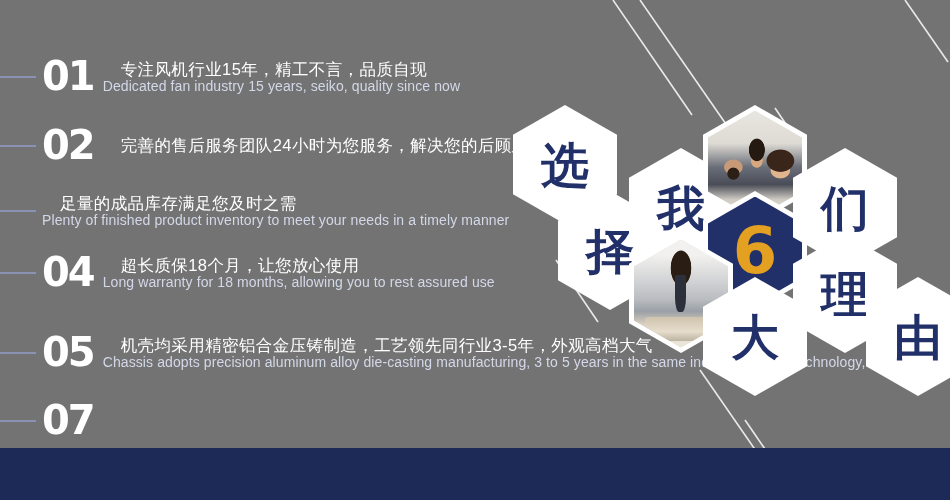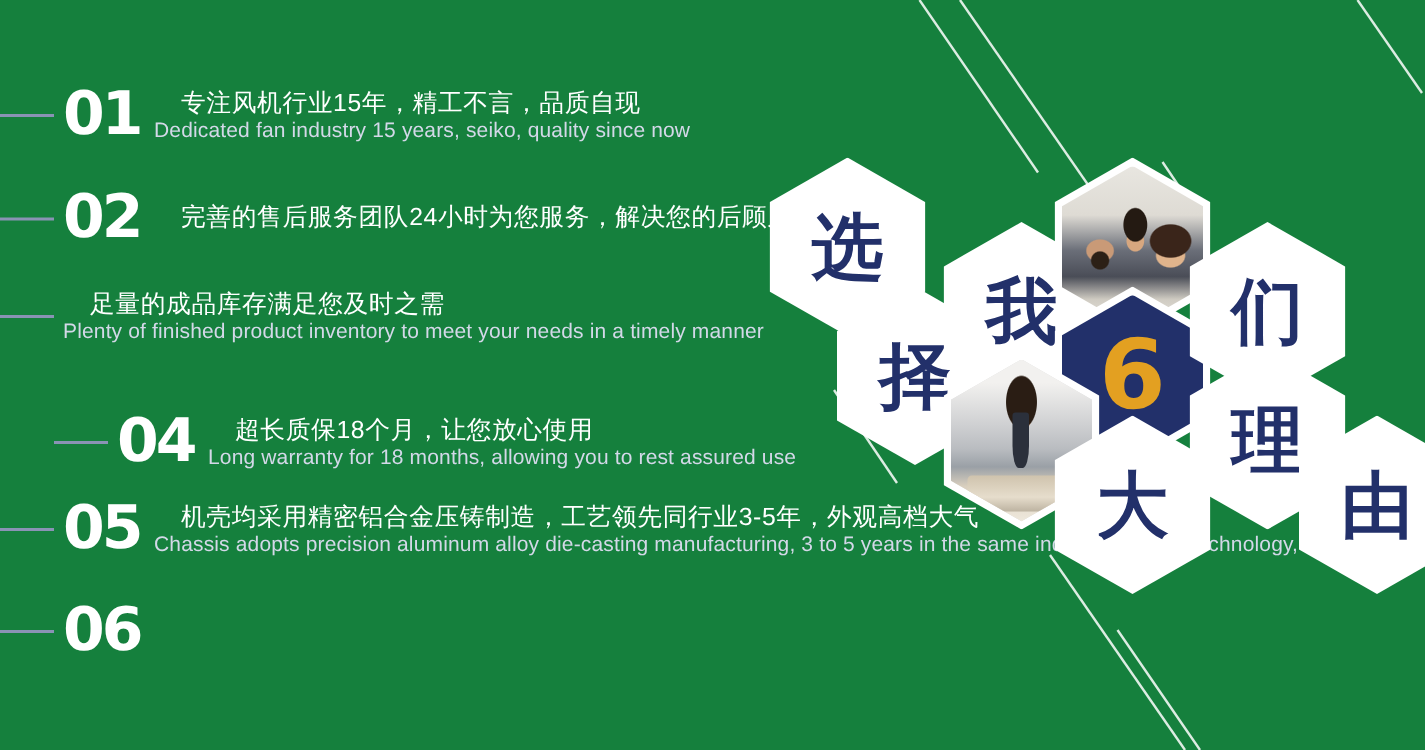--- a/index.html
+++ b/index.html
@@ -5,22 +5,22 @@
   * { margin:0; padding:0; box-sizing:border-box; }
   html,body { width:950px; height:500px; overflow:hidden; }
   body {
     font-family:"Liberation Sans", sans-serif;
     background:#1d2a57;
     position:relative;
   }
 
   #stage {
     position:absolute; inset:0;
-    width:950px; height:500px;
-    background:#15803d;
+    width:950px; height:448px;
+    background:#737373;
     overflow:hidden;
   }
 
   
   .deco-lines { position:absolute; inset:0; pointer-events:none; }
 
   
   .list { position:absolute; left:0; top:0; width:700px; height:500px; }
 
   .row { position:absolute; left:0; display:flex; align-items:center; }
@@ -164,41 +164,41 @@
     </div>
 
     <div class="row" style="top:194px;">
       <span class="dash"></span>
       <span class="txtblock">
         <span class="cn" style="display:block">足量的成品库存满足您及时之需</span>
         <span class="en" style="display:block">Plenty of finished product inventory to meet your needs in a timely manner</span>
       </span>
     </div>
 
-    <div class="row" style="top:274px;padding-left:36px;">
+    <div class="row" style="top:252px;">
       <span class="dash"></span>
       <span class="num">04</span>
       <span class="txtblock">
         <span class="cn" style="display:block">超长质保18个月，让您放心使用</span>
         <span class="en" style="display:block">Long warranty for 18 months, allowing you to rest assured use</span>
       </span>
     </div>
 
     <div class="row" style="top:332px;">
       <span class="dash"></span>
       <span class="num">05</span>
       <span class="txtblock">
         <span class="cn" style="display:block">机壳均采用精密铝合金压铸制造，工艺领先同行业3-5年，外观高档大气</span>
         <span class="en" style="display:block">Chassis adopts precision aluminum alloy die-casting manufacturing, 3 to 5 years in the same industry leading technology, high-grade appearance atmosphere</span>
       </span>
     </div>
 
     <div class="row" style="top:400px;">
       <span class="dash"></span>
-      <span class="num">06</span>
+      <span class="num">07</span>
     </div>
 
   </div>
 
   <div class="hexwrap">
 
     <div class="hex white" style="left:513px; top:105px;">
       <span class="glyph">选</span>
     </div>
 

